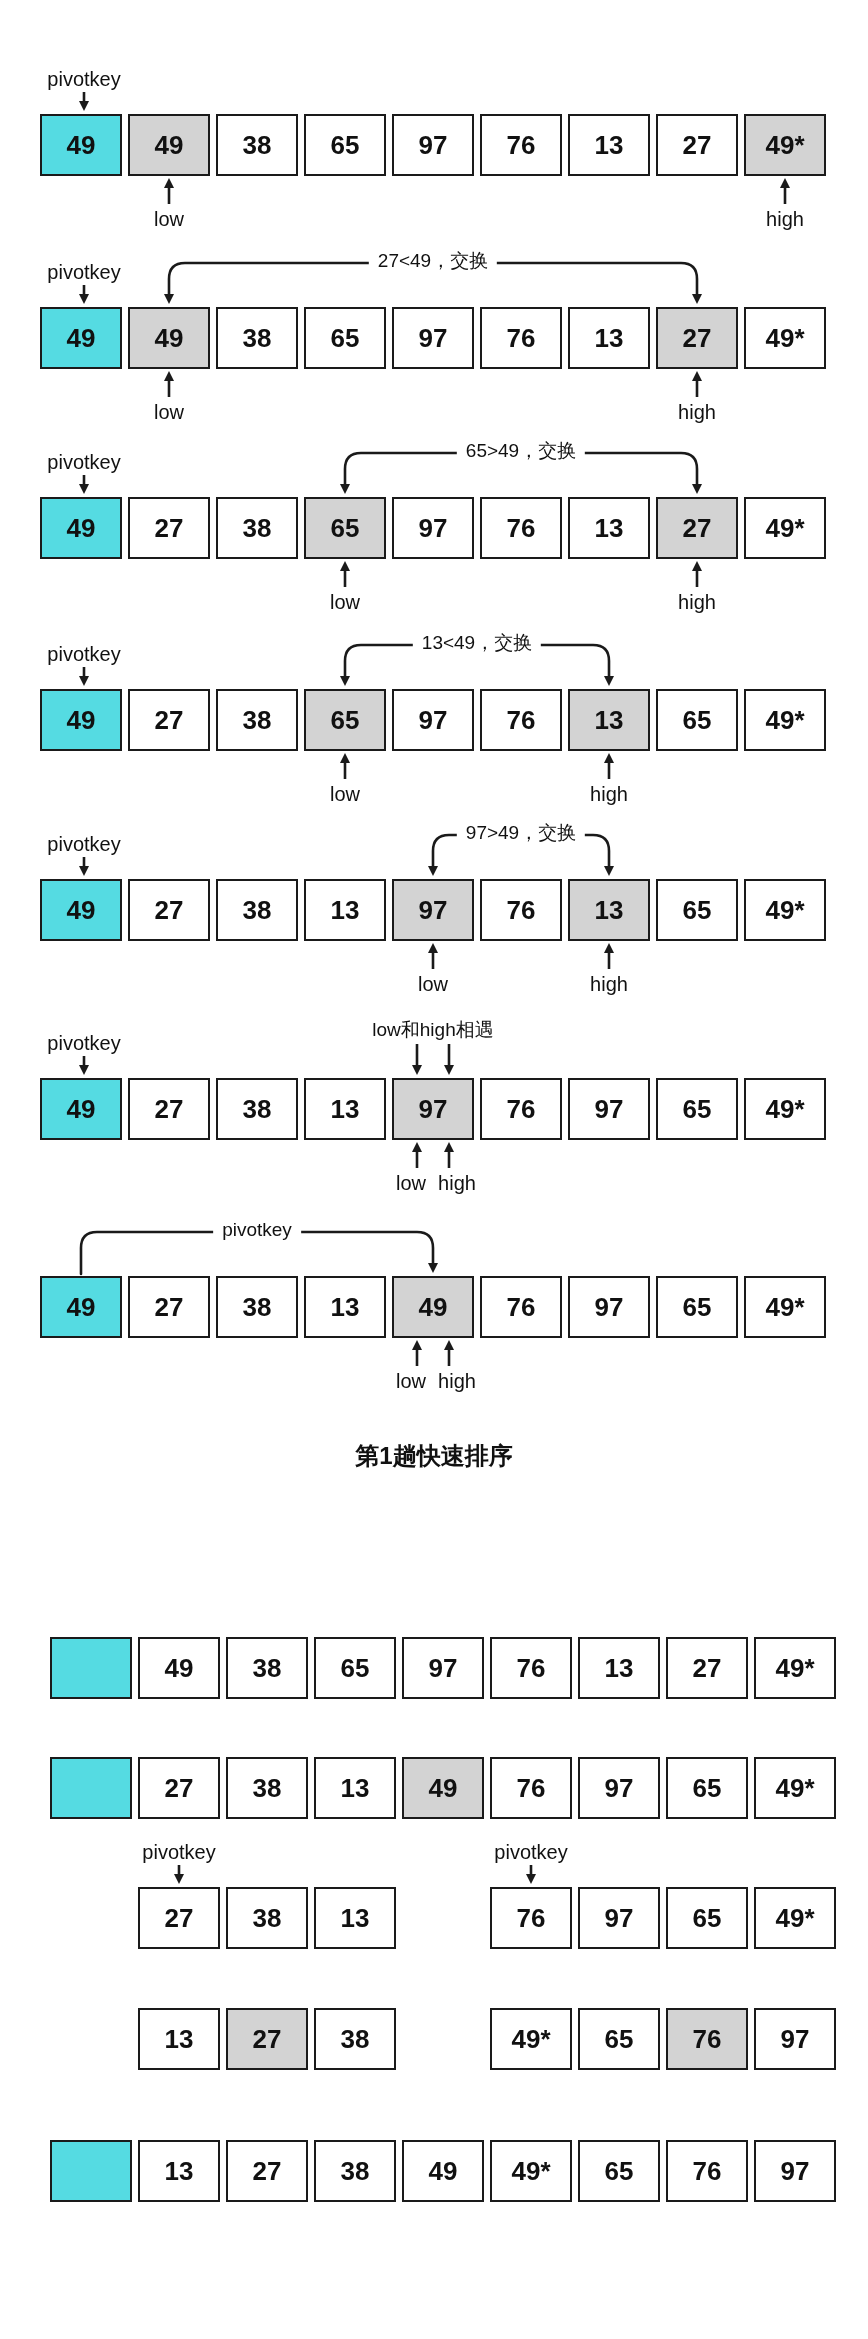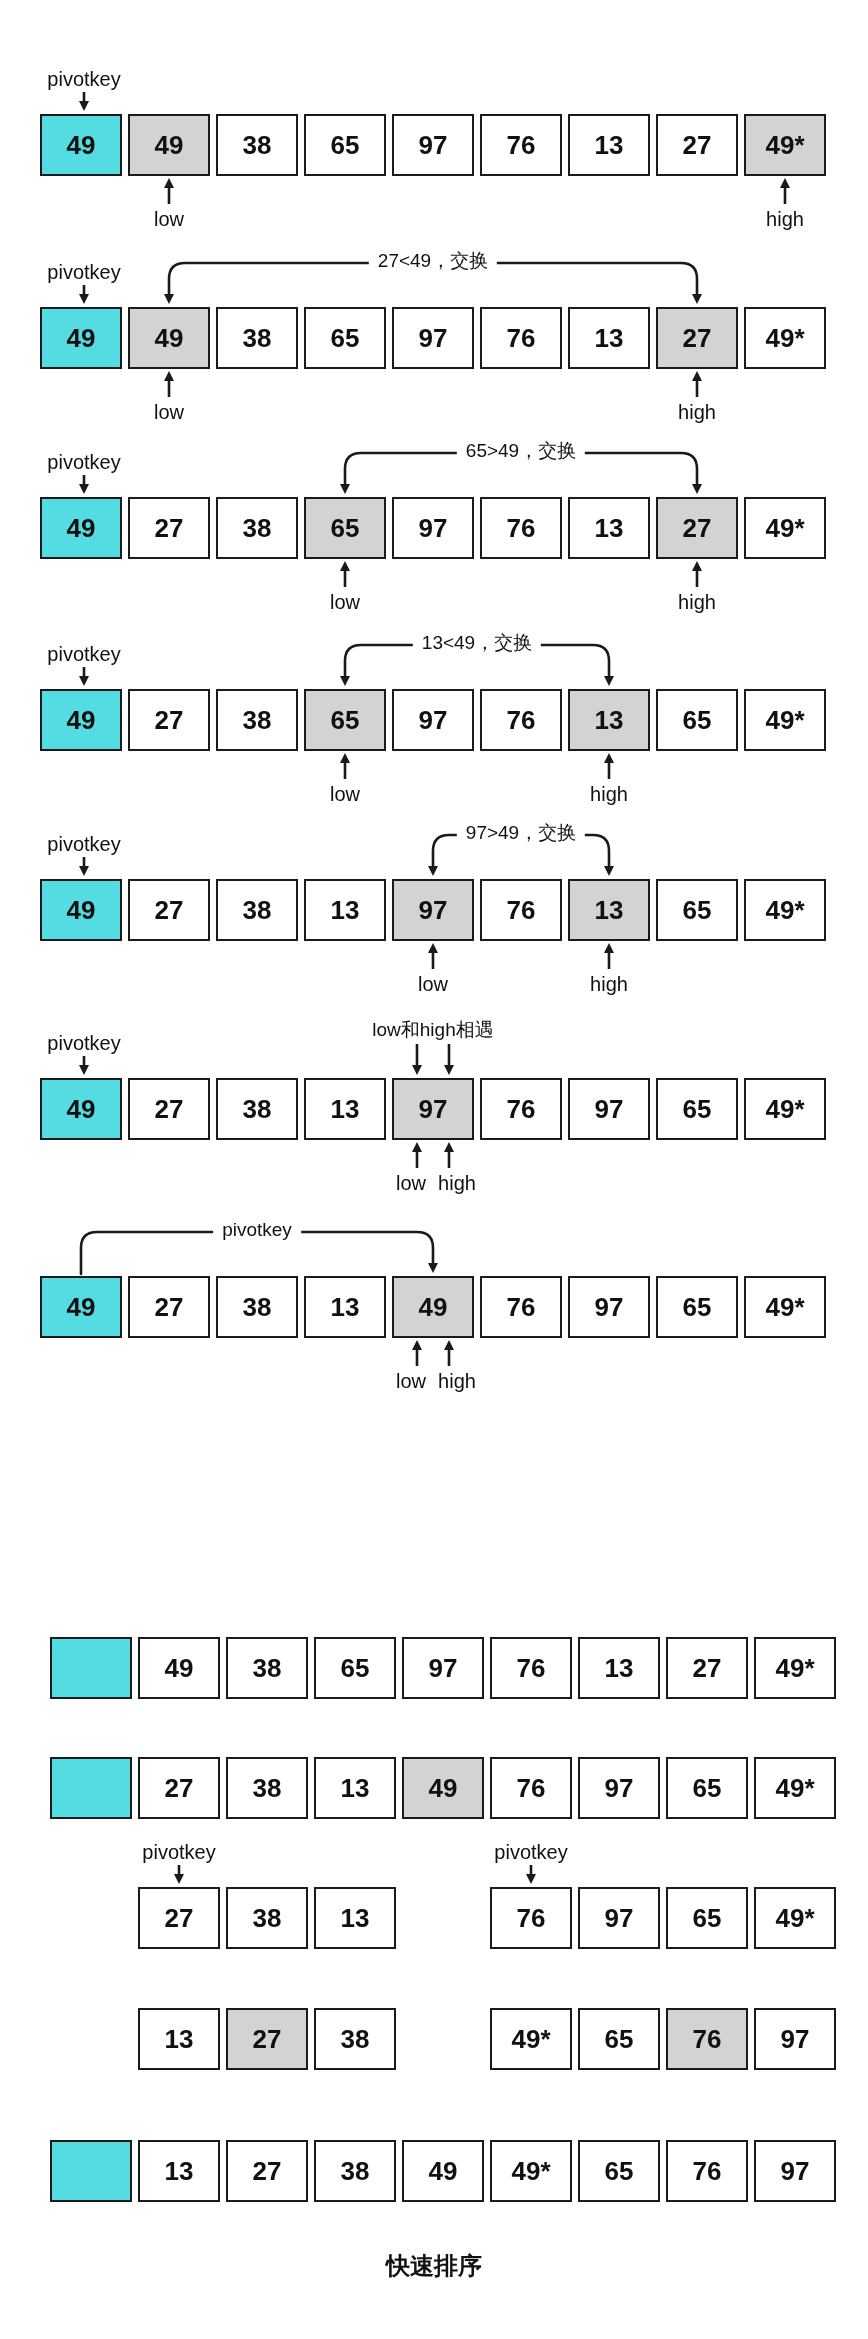--- a/index.html
+++ b/index.html
@@ -27,21 +27,21 @@
   }
   .title{
     position:absolute;left:0;width:868px;text-align:center;
     font-size:24px;font-weight:600;color:#111;
   }
 </style>
 </head>
 <body>
 
 <div class="canvas" id="canvas">
-  <div class="title" style="top:2250px">快速排序</div>
+  <div class="title" style="top:1440px">第1趟快速排序</div>
 <div class="block" style="top: 44px; height: 200px;">
       <div class="cell pivot" style="left: 40px; top: 70px;">49</div>
       <div class="cell hl" style="left: 128px; top: 70px;">49</div>
       <div class="cell" style="left: 216px; top: 70px;">38</div>
       <div class="cell" style="left: 304px; top: 70px;">65</div>
       <div class="cell" style="left: 392px; top: 70px;">97</div>
       <div class="cell" style="left: 480px; top: 70px;">76</div>
       <div class="cell" style="left: 568px; top: 70px;">13</div>
       <div class="cell" style="left: 656px; top: 70px;">27</div>
       <div class="cell hl" style="left: 744px; top: 70px;">49*</div>

